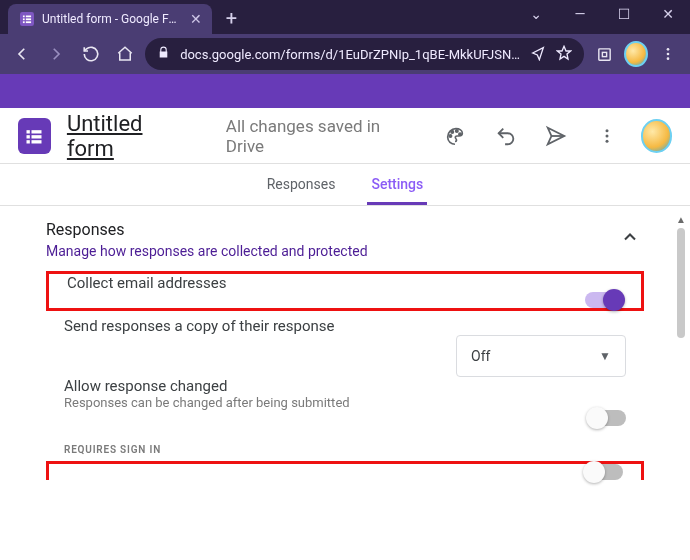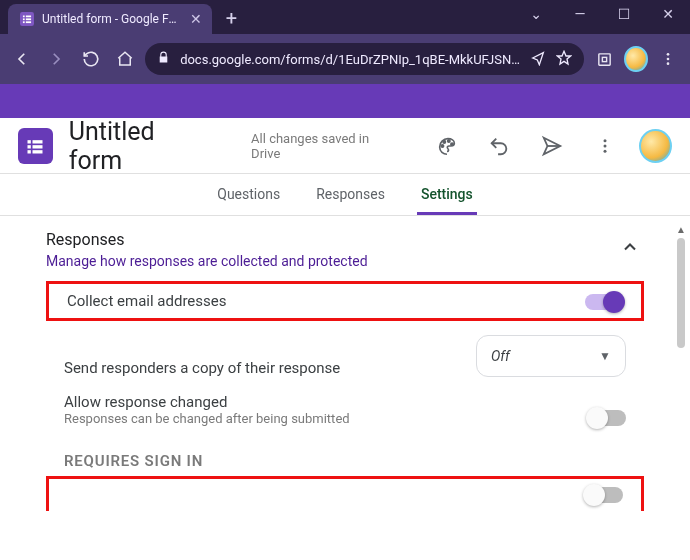--- a/index.html
+++ b/index.html
@@ -6,62 +6,62 @@
   html, body { width: 690px; height: 560px; overflow: hidden; font-family: 'Segoe UI', Roboto, Arial, sans-serif; background:#fff; }
   
   .titlebar { height: 34px; background: #281f3f; display:flex; align-items:flex-end; color:#e9e6f2; }
   .tab { display:flex; align-items:center; gap:8px; background:#4a3d73; height:30px; margin-left:8px; padding:0 10px 0 12px; border-radius:8px 8px 0 0; max-width:210px; }
   .tab .favicon svg { display:block; }
   .tab .title { font-size:12px; color:#efeaff; white-space:nowrap; overflow:hidden; text-overflow:ellipsis; max-width:140px; }
   .tab .close { color:#cfc7e8; font-size:14px; }
   .newtab { color:#d6d0eb; font-size:20px; padding:0 12px 4px 14px; }
   .winctrls { margin-left:auto; display:flex; color:#d6d0eb; height:100%; align-items:flex-start; }
   .winctrls span { width:44px; text-align:center; padding-top:6px; font-size:14px; }
-  .addrbar { height:50px; background:#4a3d73; display:flex; align-items:center; padding:0 8px; gap:6px; color:#e9e6f2; }
+  .addrbar { height:40px; background:#4a3d73; display:flex; align-items:center; padding:0 8px; gap:6px; color:#e9e6f2; }
   .iconbtn { width:32px; height:32px; display:flex; align-items:center; justify-content:center; border-radius:50%; color:#e9e6f2; }
   .iconbtn.dim { color:#9a8fc0; }
   .omnibox { flex:1; height:32px; background:#281f3f; border-radius:16px; display:flex; align-items:center; padding:0 12px; gap:10px; color:#efeaff; font-size:13px; }
   .omnibox .url { white-space:nowrap; overflow:hidden; text-overflow:ellipsis; flex:1; color:#efeaff; }
   .profile { width:26px; height:26px; border-radius:50%; background:radial-gradient(circle at 35% 35%, #ffe9a8, #f5b942 60%, #2aa8e0 100%); border:2px solid #6dd0f2; }
   .profile.big { width:34px; height:34px; }
   
   .strip { height:34px; background:#673ab7; }
   
   .docbar { height:56px; background:#fff; border-bottom:1px solid #e0e0e0; display:flex; align-items:center; padding:0 18px; gap:16px; }
   .formicon { width:36px; height:36px; border-radius:6px; background:#673ab7; display:flex; align-items:center; justify-content:center; }
-  .doc-title { font-size:25px; color:#202124; }
-  .doc-status { font-size:13px; color:#7a7a7a; margin-left:26px; }
+  .doc-title { font-size:22px; color:#202124;text-decoration:underline; }
+  .doc-status { font-size:17px; color:#7a7a7a; margin-left:26px; }
   .docbar .spacer { flex:1; }
   .tool { width:38px; height:38px; display:flex; align-items:center; justify-content:center; border-radius:50%; color:#5f6368; }
   
   .tabsrow { height:42px; display:flex; align-items:flex-end; justify-content:center; gap:28px; border-bottom:1px solid #e0e0e0; }
   .tabbtn { padding:0 4px 10px 4px; font-size:14px; color:#5f6368; border-bottom:3px solid transparent; }
-  .tabbtn.active { color:#14532d; border-bottom-color:#673ab7; font-weight:500; }
+  .tabbtn.active { color:#8b5cf6; border-bottom-color:#673ab7; font-weight:500; }
   
   .scrollwrap { position:relative; height:348px; overflow:hidden; }
   .content { padding:14px 46px 0 46px; }
   .section-title { font-size:16px; color:#202124; margin-bottom:4px; }
   .section-desc { font-size:14px; color:#4c1d95; }
   .section-head { display:flex; align-items:center; }
   .section-head .expand { margin-left:auto; color:#3c4043; font-size:22px; padding:4px; }
-  .row { display:flex; align-items:flex-end; padding:8px 18px; }
+  .row { display:flex; align-items:flex-start; padding:0 18px;flex-direction:column; }
   .row .label { font-size:15px; color:#3c4043; }
   .row .sub { font-size:13px; color:#7a7a7a; }
   .row .control { margin-left:auto; }
   .highlight { border:3px solid #e11; margin:12px 0 6px 0; }
   .highlight2 { border:3px solid #e11; border-bottom:none; margin-top:4px; }
   .toggle { width:38px; height:16px; border-radius:10px; position:relative; }
   .toggle .knob { position:absolute; top:-3px; width:22px; height:22px; border-radius:50%; box-shadow:0 1px 3px rgba(0,0,0,.3); }
   .toggle.off { background:#bdbdbd; }
   .toggle.off .knob { left:-2px; background:#fafafa; }
   .toggle.on { background:#cbb8f0; }
   .toggle.on .knob { right:-2px; background:#673ab7; }
-  .dropdown { width:150px; height:42px; border:1px solid #dadce0; border-radius:12px; display:flex; align-items:center; padding:0 14px; font-size:14px; color:#3c4043;font-style:italic; }
+  .dropdown { width:170px; height:42px; border:1px solid #dadce0; border-radius:4px; display:flex; align-items:center; padding:0 14px; font-size:14px; color:#3c4043; }
   .dropdown .chev { margin-left:auto; color:#5f6368; font-size:12px; }
-  .subhead { font-size:15px; letter-spacing:0.8px; color:#7a7a7a; font-weight:600; padding:18px 18px 2px 18px; }
+  .subhead { font-size:10px; letter-spacing:0.8px; color:#7a7a7a; font-weight:600; padding:18px 18px 2px 18px; }
   .scrollbar { position:absolute; right:2px; top:6px; width:14px; bottom:0; }
   .sb-arrow { height:14px; display:flex; align-items:center; justify-content:center; color:#6b6b6b; font-size:10px; }
   .sb-track { position:absolute; top:16px; bottom:0; left:3px; width:8px; }
   .sb-thumb { position:absolute; top:0; height:110px; width:8px; background:#c9c9c9; border-radius:4px; }
 </style>
 </head>
 <body>
 
 <div class="titlebar">
   <div class="tab">
@@ -186,21 +186,20 @@
     <svg width="18" height="18" viewBox="0 0 24 24" fill="currentColor">
         <circle cx="12" cy="5" r="2"></circle>
         <circle cx="12" cy="12" r="2"></circle>
         <circle cx="12" cy="19" r="2"></circle>
       </svg>
   </div>
   <div class="profile big"></div>
 </div>
 
 <div class="tabsrow">
-  <div class="tabbtn">Questions</div>
   <div class="tabbtn">Responses</div>
   <div class="tabbtn active">Settings</div>
 </div>
 
 <div class="scrollwrap">
   <div class="content">
     <div class="section-head">
       <div>
         <div class="section-title">Responses</div>
         <div class="section-desc">Manage how responses are collected and protected</div>
@@ -217,21 +216,21 @@
         <div class="label">Collect email addresses</div>
         <div class="control">
           <div class="toggle on">
               <div class="knob"></div>
             </div>
         </div>
       </div>
     </div>
 
     <div class="row">
-      <div class="label">Send responders a copy of their response</div>
+      <div class="label">Send responses a copy of their response</div>
       <div class="control">
         <div class="dropdown">
           <span>Off</span>
           <span class="chev">▼</span>
         </div>
       </div>
     </div>
 
     <div class="row">
       <div>

